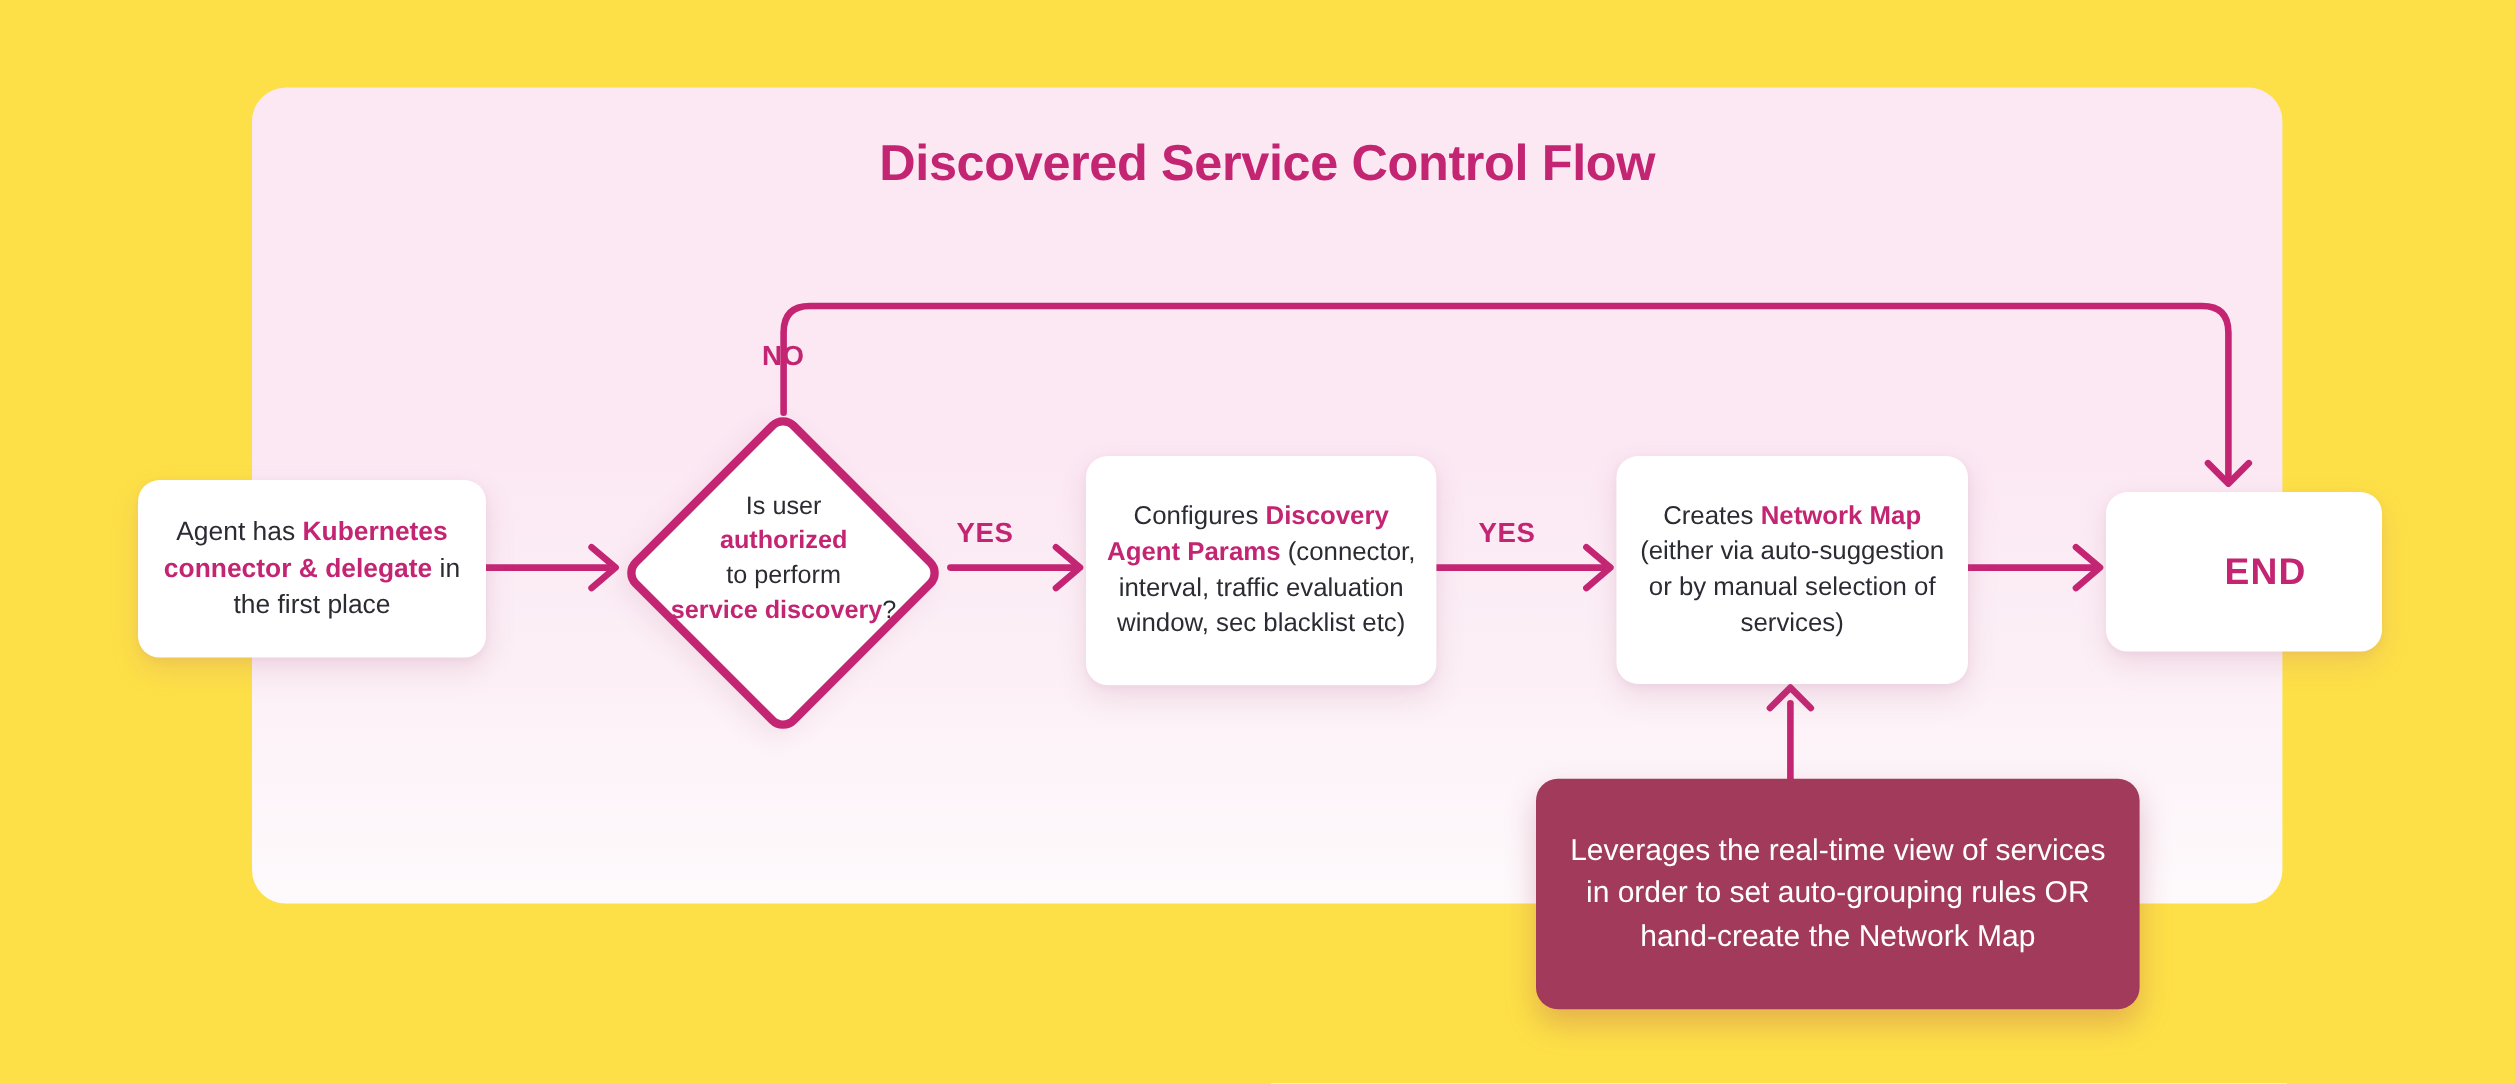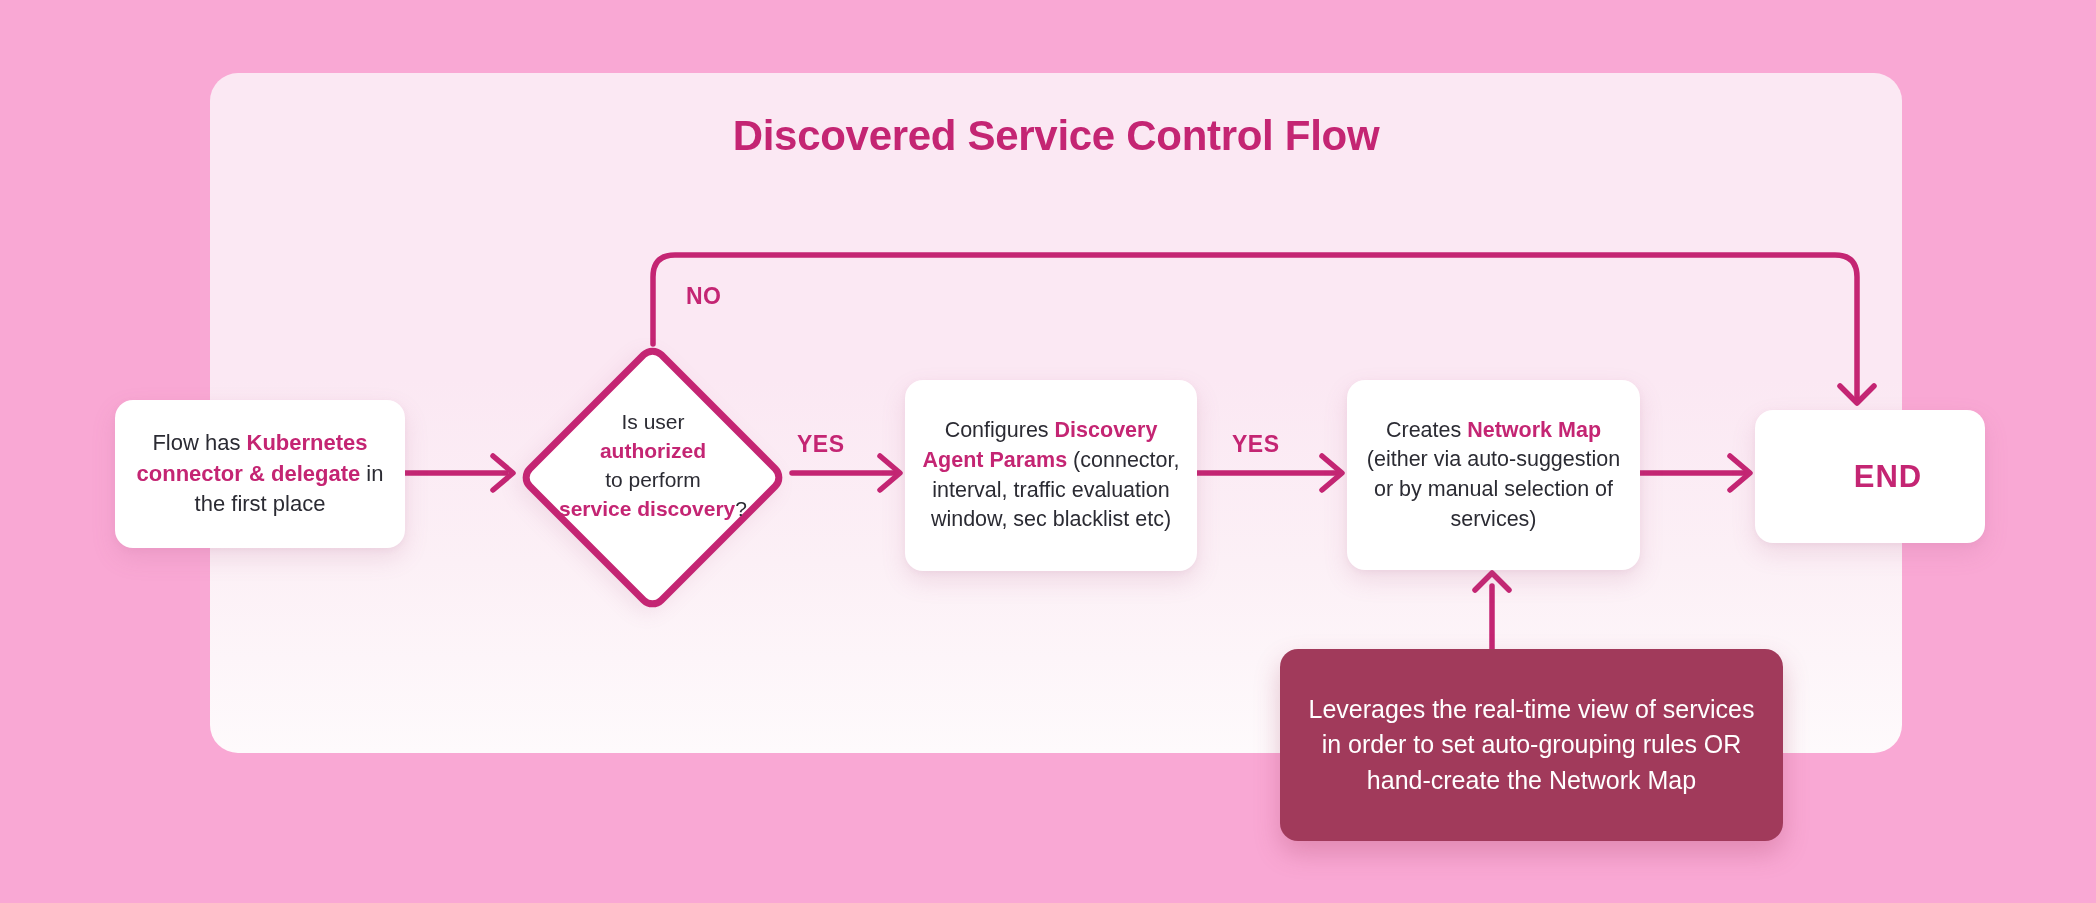--- a/index.html
+++ b/index.html
@@ -3,21 +3,21 @@
 <meta charset="utf-8">
 <style>
   * { margin: 0; padding: 0; box-sizing: border-box; }
   html, body { background: #ffffff; }
   body { font-family: "Liberation Sans", "DejaVu Sans", sans-serif; }
 
   .canvas {
     position: relative;
     width: 2096px;
     height: 903px;
-    background: #f9a8d4;
+    background: #fde047;
     overflow: hidden;
   }
 
   .pink-panel {
     position: absolute;
     left: 210px; top: 73px;
     width: 1692px; height: 680px;
     border-radius: 28px;
     background: linear-gradient(180deg, #FBE8F3 0%, #FBE8F3 45%, #FCF0F6 72%, #FEFAFC 100%);
     z-index: 1;
@@ -124,21 +124,21 @@
   }
 
   .edge-label {
     position: absolute;
     font-size: 23px;
     font-weight: 800;
     letter-spacing: 0.5px;
     color: #C42573;
     z-index: 4;
   }
-  .label-no   { left: 686px; top: 283px; }
+  .label-no   { left: 635px; top: 283px; }
   .label-yes1 { left: 797px; top: 431px; }
   .label-yes2 { left: 1232px; top: 431px; }
 </style>
 </head>
 <body>
 
 <div class="canvas">
 
   <div class="pink-panel"></div>
 
@@ -159,21 +159,21 @@
     <path class="edge" d="M1322 456 L1342 473 L1322 490"></path>
 
     <path class="edge" d="M1640 473 H1746"></path>
     <path class="edge" d="M1730 456 L1750 473 L1730 490"></path>
 
     <path class="edge" d="M1492 651 L1492 586"></path>
     <path class="edge" d="M1475 590 L1492 573 L1509 590"></path>
   </svg>
 
   <div class="node card" style="left:115px; top:400px; width:290px; height:148px;">
-    <p class="node-text"><span>Flow has </span><b class="hl">Kubernetes connector &amp; delegate</b><span> in the first place</span></p>
+    <p class="node-text"><span>Agent has </span><b class="hl">Kubernetes connector &amp; delegate</b><span> in the first place</span></p>
   </div>
 
   <div class="diamond-shape"></div>
   <div class="diamond-label">
     <div><span>Is user</span></div>
     <div><b class="hl">authorized</b></div>
     <div><span>to perform</span></div>
     <div><b class="hl">service discovery</b><span>?</span></div>
   </div>
 

